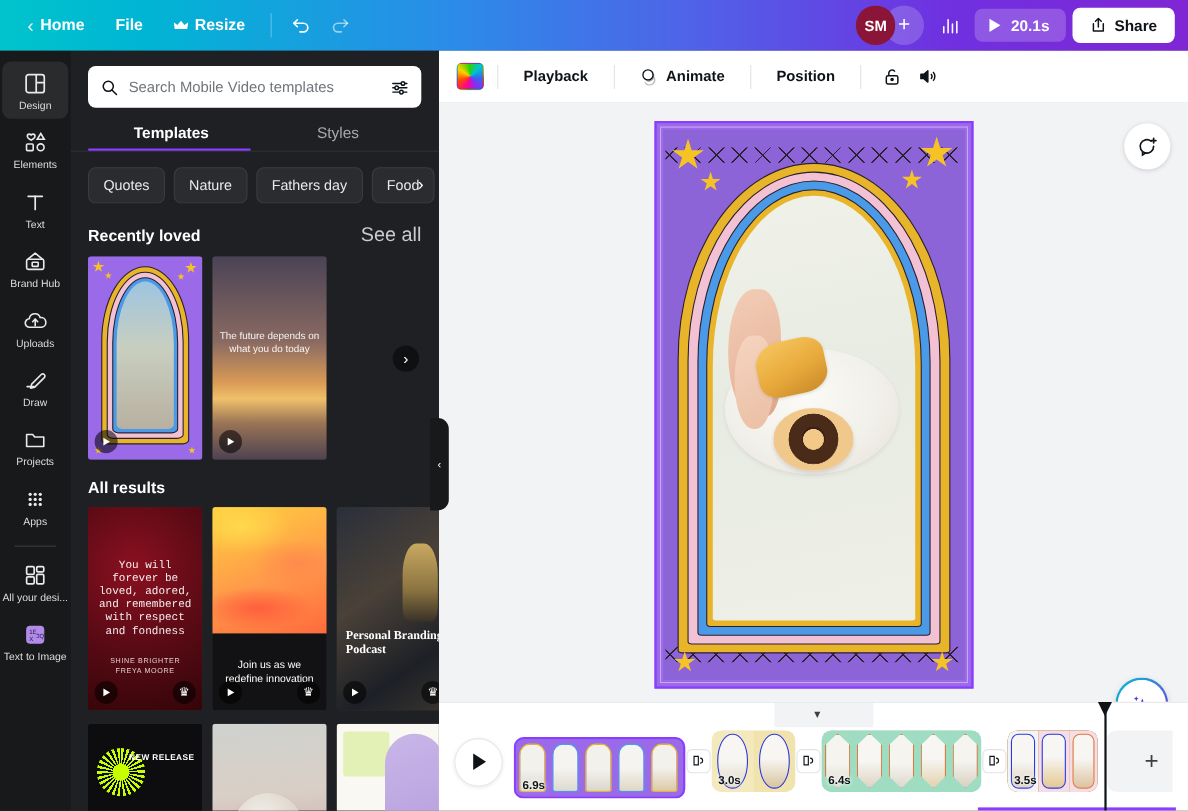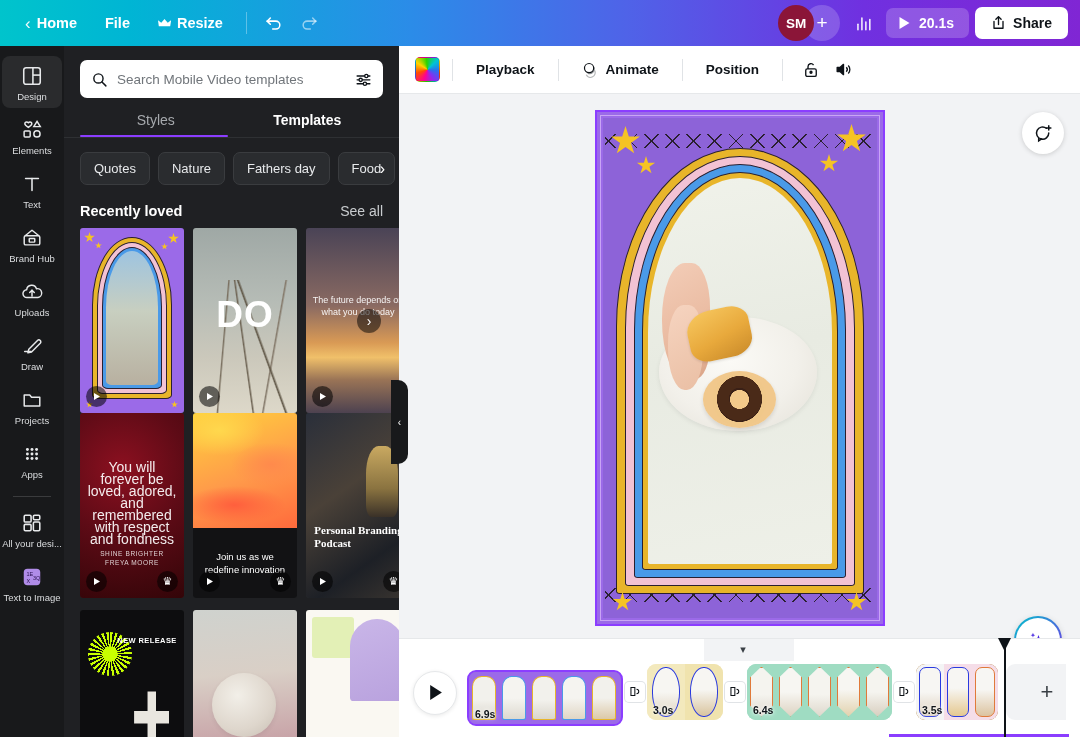--- a/index.html
+++ b/index.html
@@ -113,21 +113,21 @@
   }
   .chip-next {
     color: #fff; font-size: 16px; cursor: pointer; padding: 0 2px;
     position: absolute; right: 12px; font-weight: 300;
   }
   .sec-head {
     display: flex; align-items: baseline; justify-content: space-between;
     padding: 18px 16px 9px;
   }
   .sec-title { color: #fff; font-size: 14.5px; font-weight: bold; }
-  .sec-link { color: #c9cccf; font-size: 14px; cursor: pointer; }
+  .sec-link { color: #c9cccf; font-size: 18px; cursor: pointer; }
 
   .thumb-row { display: flex; gap: 9px; padding: 0 16px; position: relative; }
   .thumb {
     position: relative; width: 104px; height: 185px; border-radius: 3px;
     overflow: hidden; cursor: pointer; flex-shrink: 0; background: #2a2c2f;
   }
   .thumb .ply {
     position: absolute; left: 6px; bottom: 6px;
     width: 21px; height: 21px; border-radius: 50%;
     background: rgba(0,0,0,.55); display: flex; align-items: center; justify-content: center;
@@ -175,21 +175,21 @@
     position: absolute; top: 42%; left: 50%; transform: translate(-50%,-50%);
     color: rgba(255,255,255,.92); font-size: 9px; text-align: center;
     line-height: 12px; width: 92%;
   }
   .tpl-rose {
     background: radial-gradient(circle at 40% 30%, #8c1020 0%, #5e0b16 45%, #330508 100%);
   }
   .tpl-rose .t1 {
     position: absolute; top: 26%; left: 50%; transform: translateX(-50%);
     width: 86%; text-align: center; color: rgba(255,255,255,.92);
-    font-family: Liberation Sans, sans-serif; font-size: 14px; line-height: 12px;
+    font-family: Liberation Mono, monospace; font-size: 10px; line-height: 12px;
   }
   .tpl-rose .t2 {
     position: absolute; bottom: 17%; left: 50%; transform: translateX(-50%);
     width: 86%; text-align: center; color: rgba(255,255,255,.8);
     font-size: 6.5px; letter-spacing: .6px; line-height: 9px;
   }
   .tpl-wave-top {
     position: absolute; top: 0; left: 0; right: 0; height: 62%;
     background:
       radial-gradient(ellipse 80% 40% at 25% 15%, #ffd84d 0%, transparent 55%),
@@ -595,22 +595,22 @@
             <line x1="3" y1="12.5" x2="21" y2="12.5"></line>
             <line x1="3" y1="18" x2="21" y2="18"></line>
           <circle cx="16" cy="7" r="2.3" fill="#fff"></circle>
             <circle cx="8" cy="12.5" r="2.3" fill="#fff"></circle>
             <circle cx="14" cy="18" r="2.3" fill="#fff"></circle>
         </svg>
       </div>
     </div>
 
     <div class="tabs">
+      <div class="tab active">Templates</div>
       <div class="tab">Styles</div>
-      <div class="tab active">Templates</div>
       <div class="tab-underline"></div>
     </div>
     <div class="tabs-base"></div>
 
     <div class="chips">
       <div class="chip">Quotes</div>
       <div class="chip">Nature</div>
       <div class="chip">Fathers day</div>
       <div class="chip">Food</div>
       <div class="chip-next">›</div>
@@ -636,45 +636,37 @@
           <div class="star" style="left:6px;bottom:5px;width:7px;height:7px;"></div>
           <div class="star" style="right:6px;bottom:5px;width:7px;height:7px;"></div>
         </div>
         <div class="ply">
           <svg width="8" height="9" viewBox="0 0 8 9">
               <polygon points="1,1 7,4.5 1,8" fill="#fff"></polygon>
             </svg>
         </div>
       </div>
 
+
       <div class="thumb">
-        <div class="tpl tpl-beach">
-          <div class="grass"></div>
-          <div class="do">DO</div>
+        <div class="tpl tpl-sunset">
+          <div class="q">The future depends on what you do today</div>
         </div>
         <div class="ply">
           <svg width="8" height="9" viewBox="0 0 8 9">
               <polygon points="1,1 7,4.5 1,8" fill="#fff"></polygon>
             </svg>
         </div>
       </div>
-
-      <div class="thumb">
-        <div class="tpl tpl-sunset">
-          <div class="q">The future depends on what you do today</div>
-        </div>
-        <div class="ply">
-          <svg width="8" height="9" viewBox="0 0 8 9">
-              <polygon points="1,1 7,4.5 1,8" fill="#fff"></polygon>
-            </svg>
-        </div>
-      </div>
       <div class="row-next">›</div>
     </div>
 
+    <div class="sec-head">
+      <div class="sec-title">All results</div>
+    </div>
 
     <div class="grid-row">
       <div class="thumb">
         <div class="tpl tpl-rose">
           <div class="t1">You will forever be loved, adored, and remembered with respect and fondness</div>
           <div class="t2">SHINE BRIGHTER FREYA MOORE</div>
         </div>
         <div class="ply">
           <svg width="8" height="9" viewBox="0 0 8 9">
               <polygon points="1,1 7,4.5 1,8" fill="#fff"></polygon>

